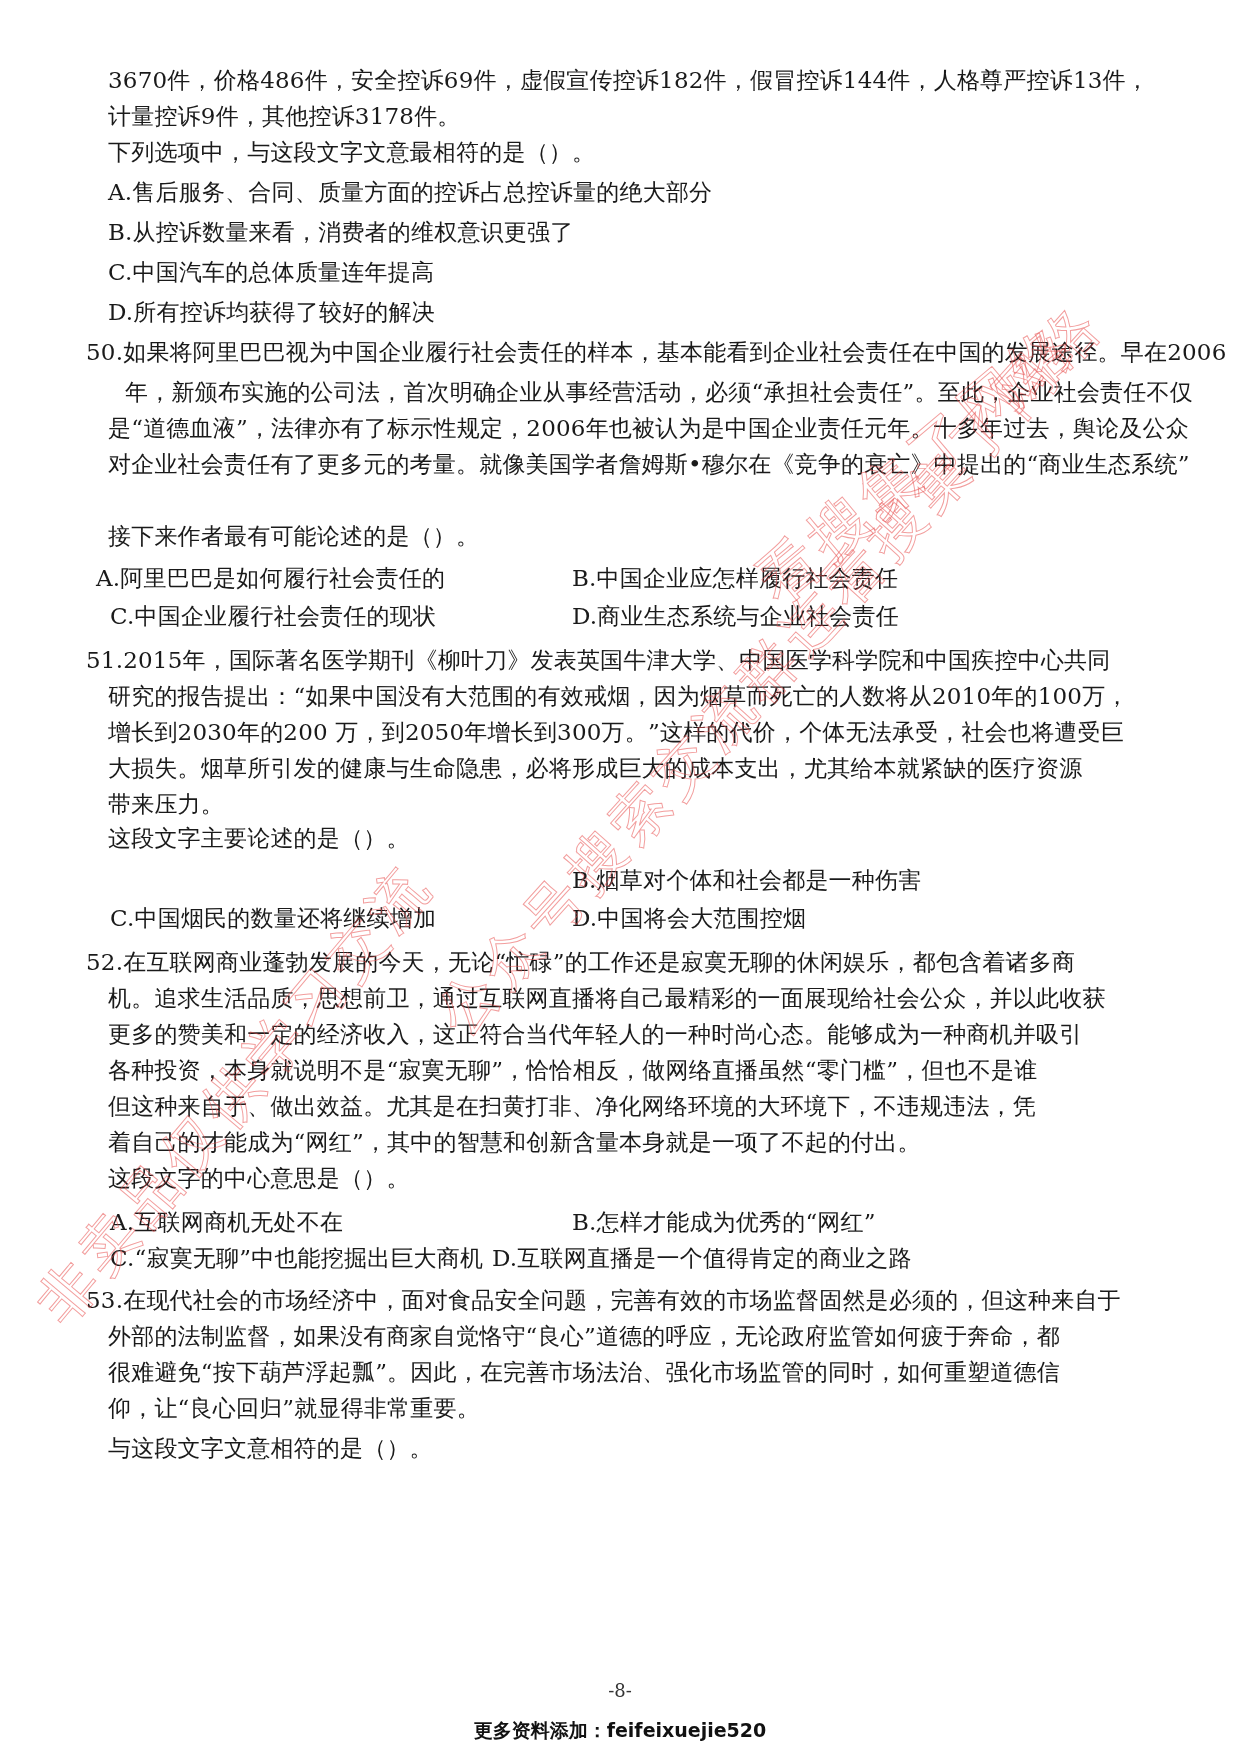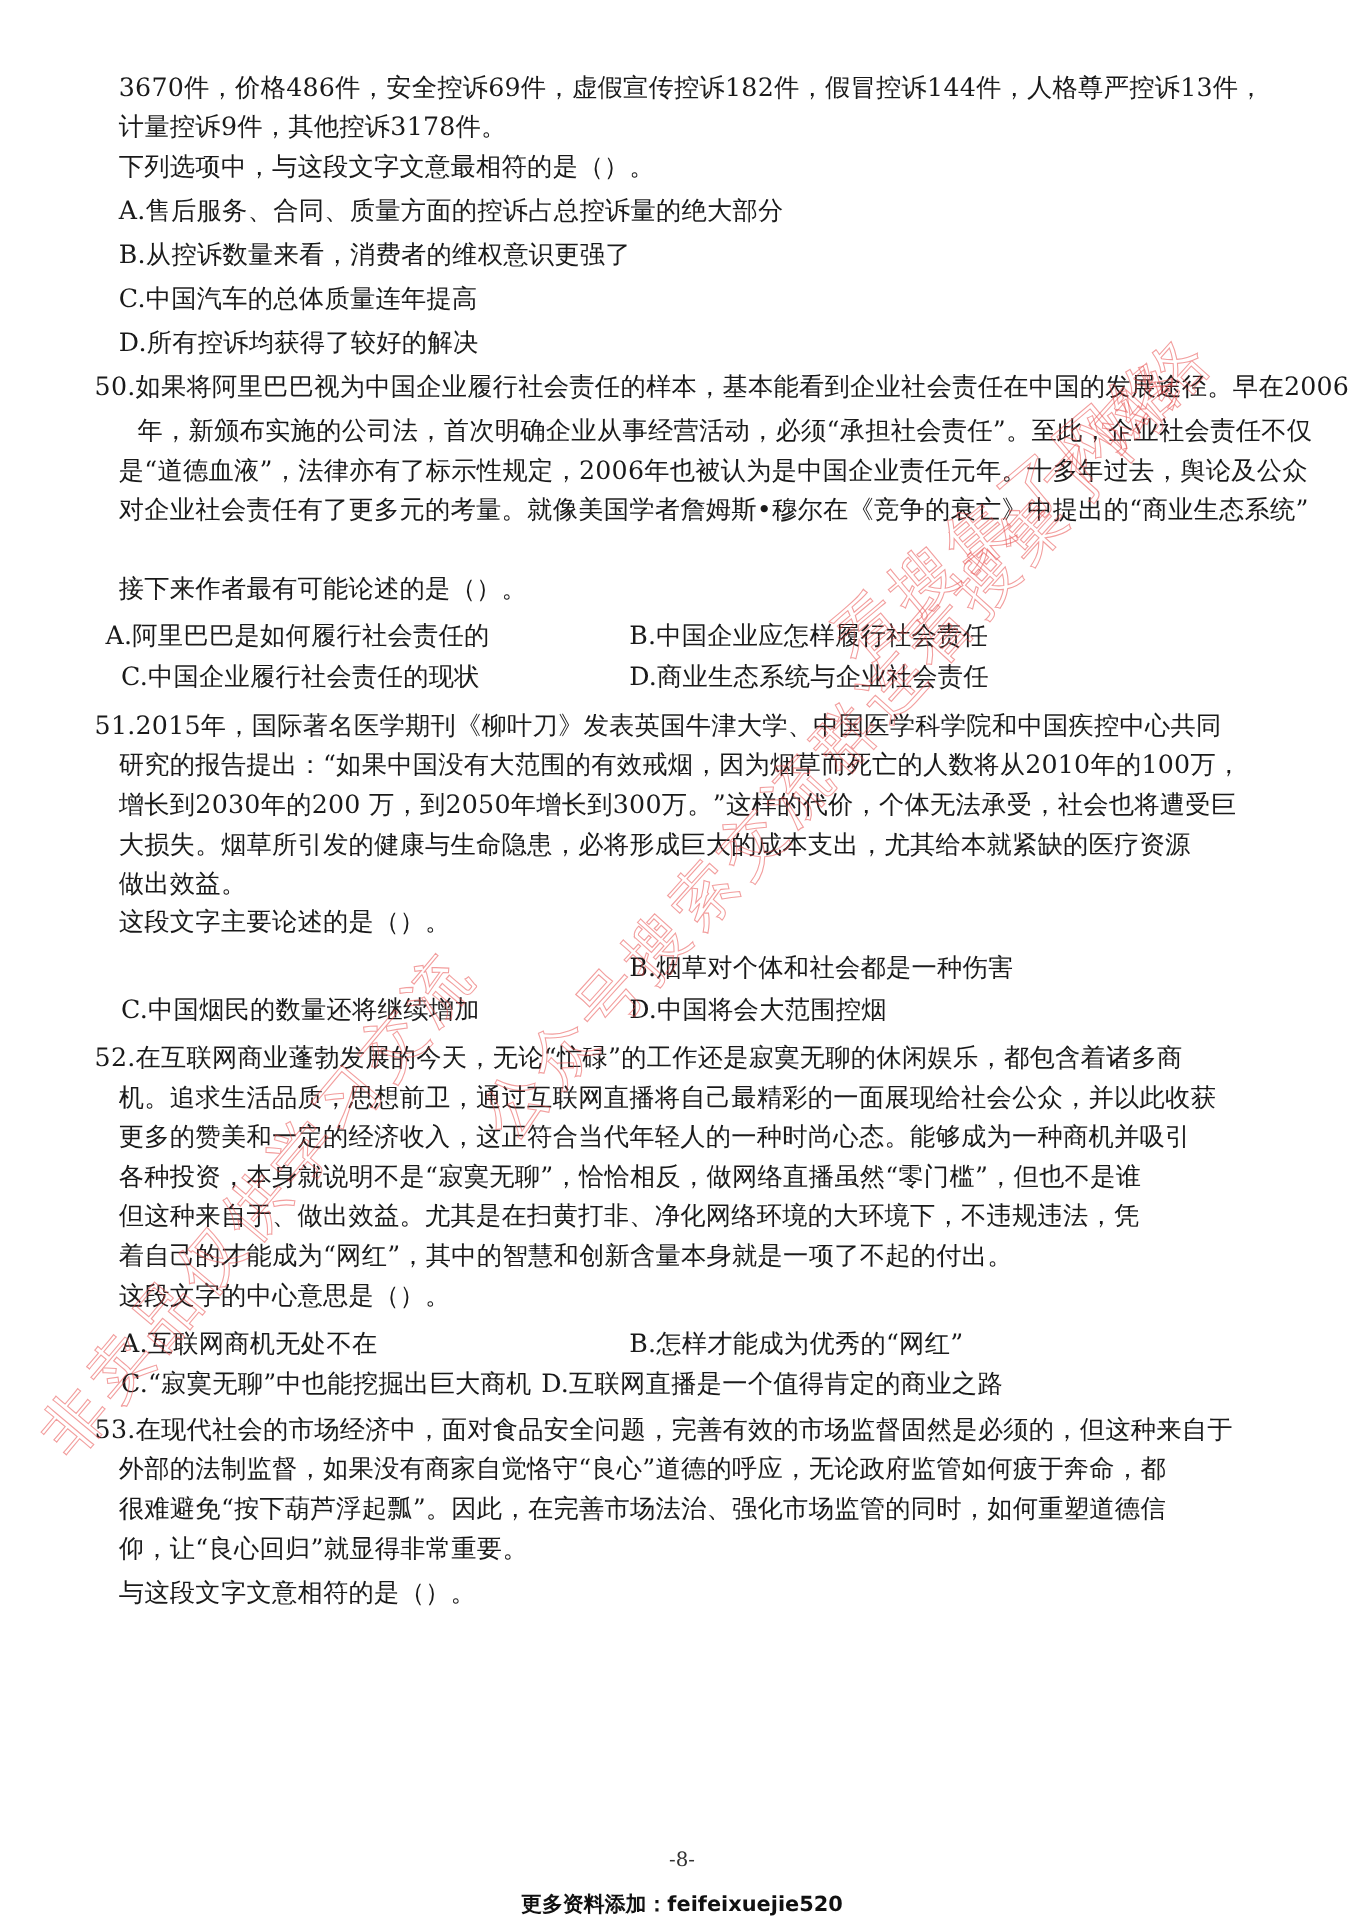--- a/index.html
+++ b/index.html
@@ -56,21 +56,21 @@
   <div class="line" style="left:572px;top:566px;">B.中国企业应怎样履行社会责任</div>
   <div class="line" style="left:110px;top:604px;">C.中国企业履行社会责任的现状</div>
   <div class="line" style="left:572px;top:604px;">D.商业生态系统与企业社会责任</div>
 
   <div class="line" style="left:86px;top:648px;">
     <span class="qnum">51.</span><span>2015年，国际著名医学期刊《柳叶刀》发表英国牛津大学、中国医学科学院和中国疾控中心共同</span>
   </div>
   <div class="line" style="left:108px;top:684px;">研究的报告提出：“如果中国没有大范围的有效戒烟，因为烟草而死亡的人数将从2010年的100万，</div>
   <div class="line" style="left:108px;top:720px;">增长到2030年的200 万，到2050年增长到300万。”这样的代价，个体无法承受，社会也将遭受巨</div>
   <div class="line" style="left:108px;top:756px;">大损失。烟草所引发的健康与生命隐患，必将形成巨大的成本支出，尤其给本就紧缺的医疗资源</div>
-  <div class="line" style="left:108px;top:792px;">做出效益。</div>
+  <div class="line" style="left:108px;top:792px;">带来压力。</div>
   <div class="line" style="left:108px;top:826px;">这段文字主要论述的是（）。</div>
   <div class="line" style="left:572px;top:868px;">B.烟草对个体和社会都是一种伤害</div>
   <div class="line" style="left:110px;top:906px;">C.中国烟民的数量还将继续增加</div>
   <div class="line" style="left:572px;top:906px;">D.中国将会大范围控烟</div>
 
   <div class="line" style="left:86px;top:950px;">
     <span class="qnum">52.</span><span>在互联网商业蓬勃发展的今天，无论“忙碌”的工作还是寂寞无聊的休闲娱乐，都包含着诸多商</span>
   </div>
   <div class="line" style="left:108px;top:986px;">机。追求生活品质，思想前卫，通过互联网直播将自己最精彩的一面展现给社会公众，并以此收获</div>
   <div class="line" style="left:108px;top:1022px;">更多的赞美和一定的经济收入，这正符合当代年轻人的一种时尚心态。能够成为一种商机并吸引</div>

